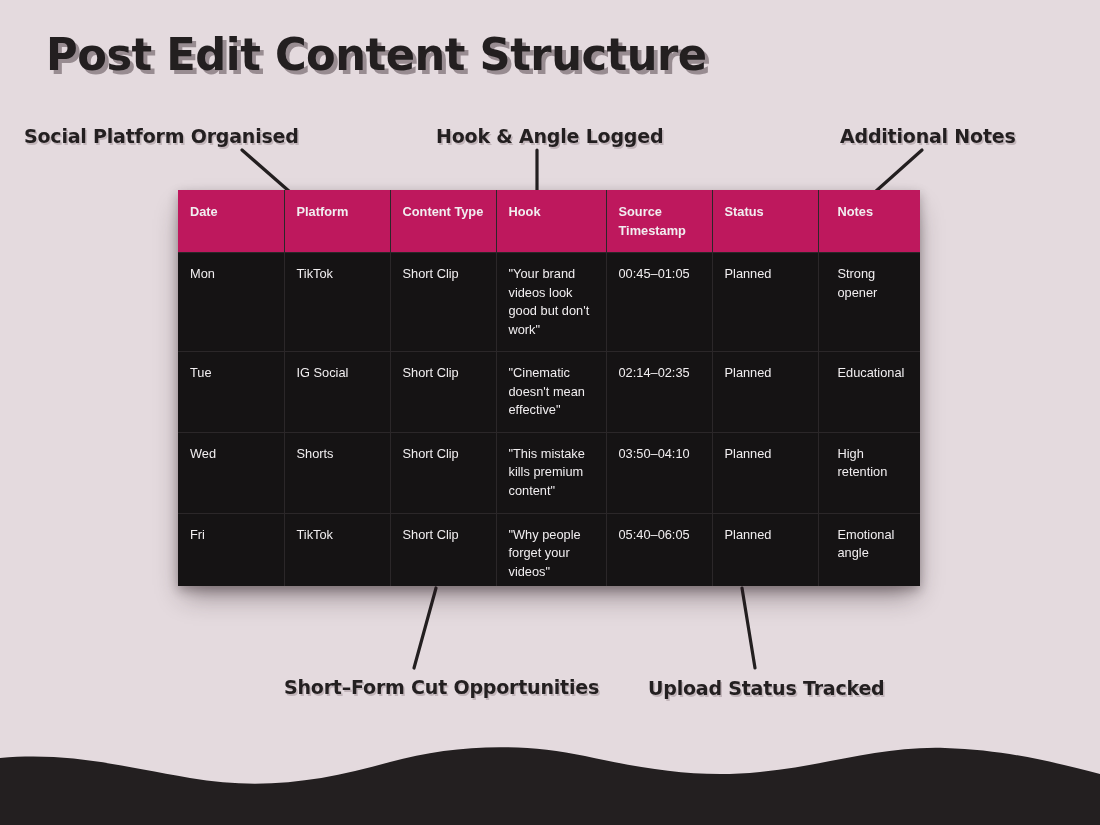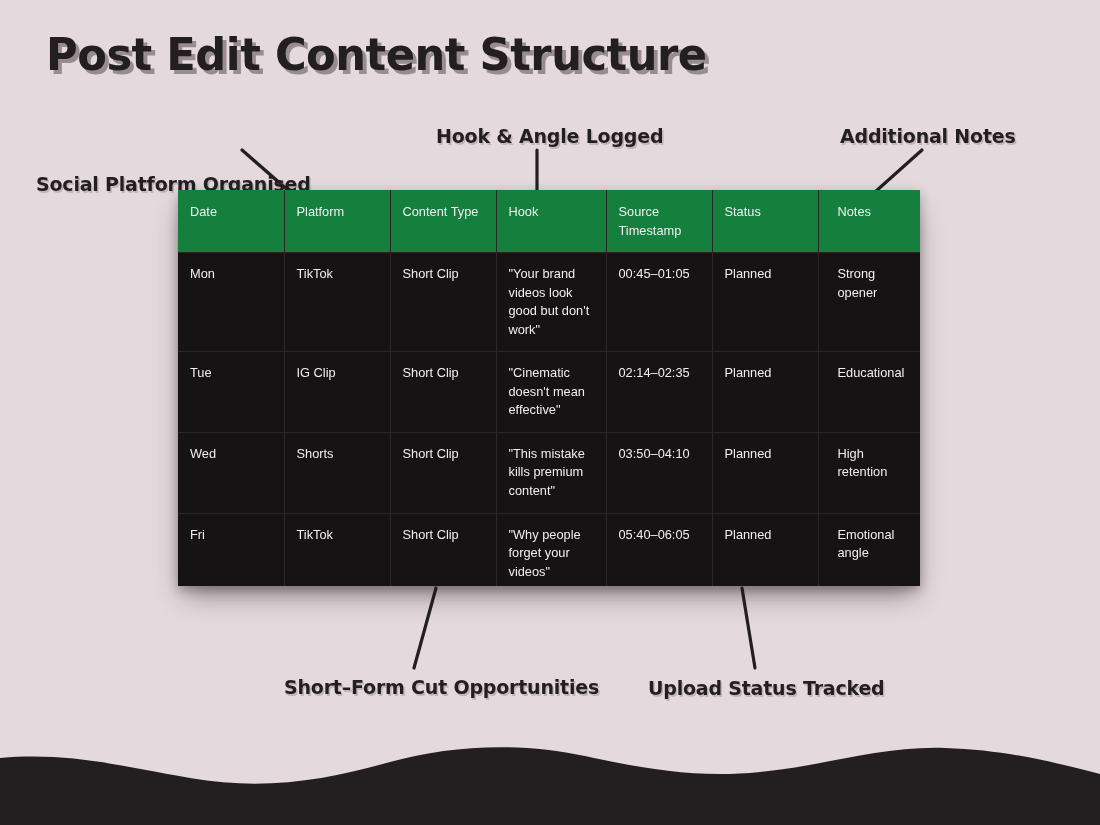--- a/index.html
+++ b/index.html
@@ -53,21 +53,21 @@
   .callout {
     position: absolute;
     font-family: "DejaVu Sans", sans-serif;
     font-weight: 700;
     font-size: 19px;
     letter-spacing: -0.2px;
     color: #231f20;
     white-space: nowrap;
     text-shadow: 1.5px 1.5px 0 rgba(90,70,78,0.25);
   }
-  .callout.c-social   { left: 36px;  top: 125px; margin-top: 48px; }
+  .callout.c-social   { left: 24px;  top: 125px; }
   .callout.c-hook     { left: 436px; top: 125px; text-align: center; }
   .callout.c-notes    { left: 840px; top: 125px; }
   .callout.c-shortform{ left: 284px; top: 676px; }
   .callout.c-upload   { left: 648px; top: 677px; }
 
   
   .leaders {
     position: absolute;
     left: 0;
     top: 0;
@@ -101,22 +101,22 @@
     font-family: "Liberation Sans", sans-serif;
     font-weight: 400;
     font-size: 12.8px;
     line-height: 1.45;
     padding: 12px 10px 12px 12px;
     border-right: 1px solid #2b2729;
     border-bottom: 1px solid #2b2729;
     word-wrap: break-word;
   }
   table.grid th {
-    background: #15803d;
-    font-weight: 400;
+    background: #be185d;
+    font-weight: 700;
     height: 30px;
     padding-top: 13px;
   }
   table.grid tr:last-child td { border-bottom: none; }
   table.grid th:last-child,
   table.grid td:last-child { border-right: none; padding-left: 19px; }
 
   .col-date     { width: 106px; }
   .col-platform { width: 106px; }
   .col-ctype    { width: 106px; }
@@ -180,21 +180,21 @@
           <td>Mon</td>
           <td>TikTok</td>
           <td>Short Clip</td>
           <td>"Your brand videos look good but don't work"</td>
           <td>00:45–01:05</td>
           <td>Planned</td>
           <td>Strong opener</td>
         </tr>
         <tr class="rh-2">
           <td>Tue</td>
-          <td>IG Clip</td>
+          <td>IG Social</td>
           <td>Short Clip</td>
           <td>"Cinematic doesn't mean effective"</td>
           <td>02:14–02:35</td>
           <td>Planned</td>
           <td>Educational</td>
         </tr>
         <tr class="rh-3">
           <td>Wed</td>
           <td>Shorts</td>
           <td>Short Clip</td>

